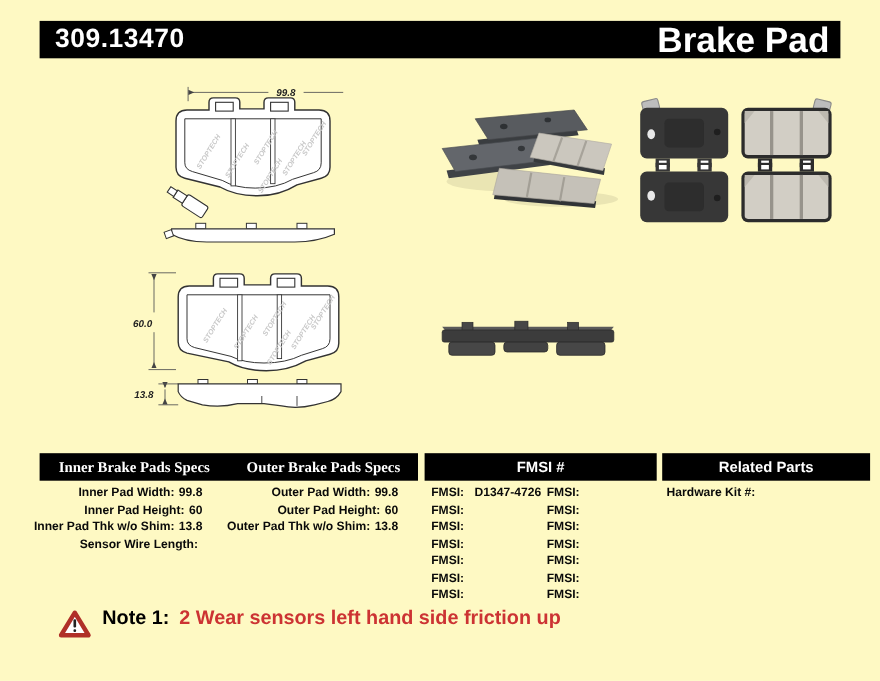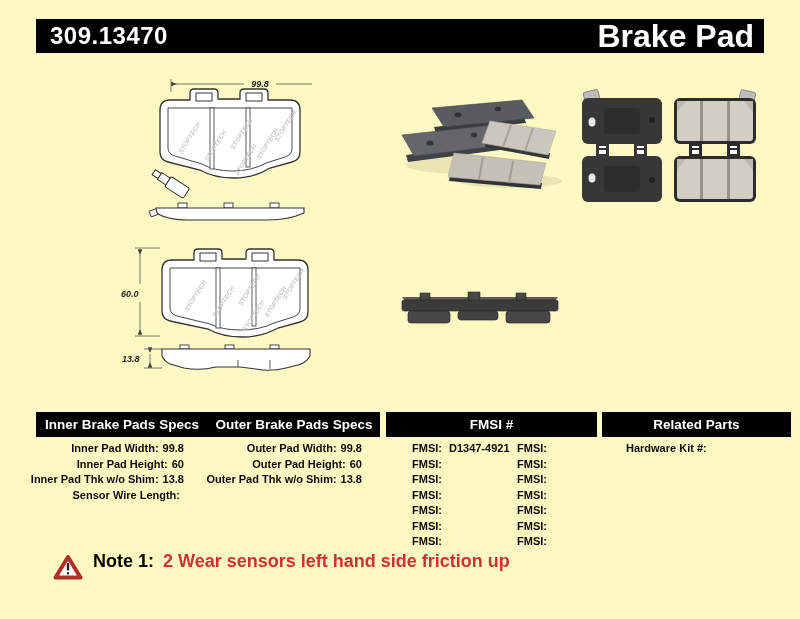--- a/index.html
+++ b/index.html
@@ -10,34 +10,34 @@
   
   .topbar{left:36px;top:19px;width:728px;height:34px;background:#000;color:#fff;
           display:flex;justify-content:space-between;align-items:center;
           padding:0 10px 0 14px;box-sizing:border-box;}
   .topbar .pn{font-size:24px;font-weight:bold;letter-spacing:.5px;}
   .topbar .ttl{font-size:32px;font-weight:bold;}
 
   
   .tblhead{top:412px;height:25px;background:#000;color:#fff;display:flex;
            align-items:center;font-size:13.5px;font-weight:bold;box-sizing:border-box;}
-  #th-specs{left:36px;width:344px;}
+  #th-specs{left:36px;width:344px;font-family:Liberation Serif, serif;}
   #th-specs span{flex:1;text-align:center;}
   #th-fmsi{left:386px;width:211px;justify-content:center;}
   #th-related{left:602px;width:189px;justify-content:center;}
 
   
   .bodycol{top:441px;font-size:11px;font-weight:bold;color:#0a0a0a;line-height:15.5px;}
   .col-inner{left:36px;width:148px;}
   .col-outer{left:196px;width:166px;}
   .col-f1{left:392px;width:100px;}
   .col-f2{left:497px;width:100px;}
   .col-rel{left:606px;width:160px;}
   .row{display:flex;gap:4px;justify-content:flex-end;white-space:nowrap;}
-  .row.left{justify-content:space-between;gap:7px;margin-left:20px;}
+  .row.left{justify-content:space-between;gap:7px;}
 
   
   .noteblock{left:93px;top:552px;font-size:18px;font-weight:bold;color:#000;line-height:18px;}
   .note-line{display:flex;gap:9px;white-space:nowrap;}
   .note-red{color:#cc3333;}
 
   svg text.dim{font-family:"Liberation Sans",sans-serif;font-style:italic;
                font-weight:bold;font-size:9px;fill:#222;}
   svg text.wm{font-family:"Liberation Sans",sans-serif;font-style:italic;
               font-weight:bold;font-size:6.5px;fill:#c9c9c9;}
@@ -288,21 +288,21 @@
       </div>
     <div class="row">
         <span>Outer Pad Thk w/o Shim:</span>
         <span>13.8</span>
       </div>
   </div>
 
   <div class="abs bodycol col-f1">
     <div class="row left">
         <span>FMSI:</span>
-        <span>D1347-4921</span>
+        <span>D1347-4726</span>
       </div>
     <div class="row left">
         <span>FMSI:</span>
         <span></span>
       </div>
     <div class="row left">
         <span>FMSI:</span>
         <span></span>
       </div>
     <div class="row left">

